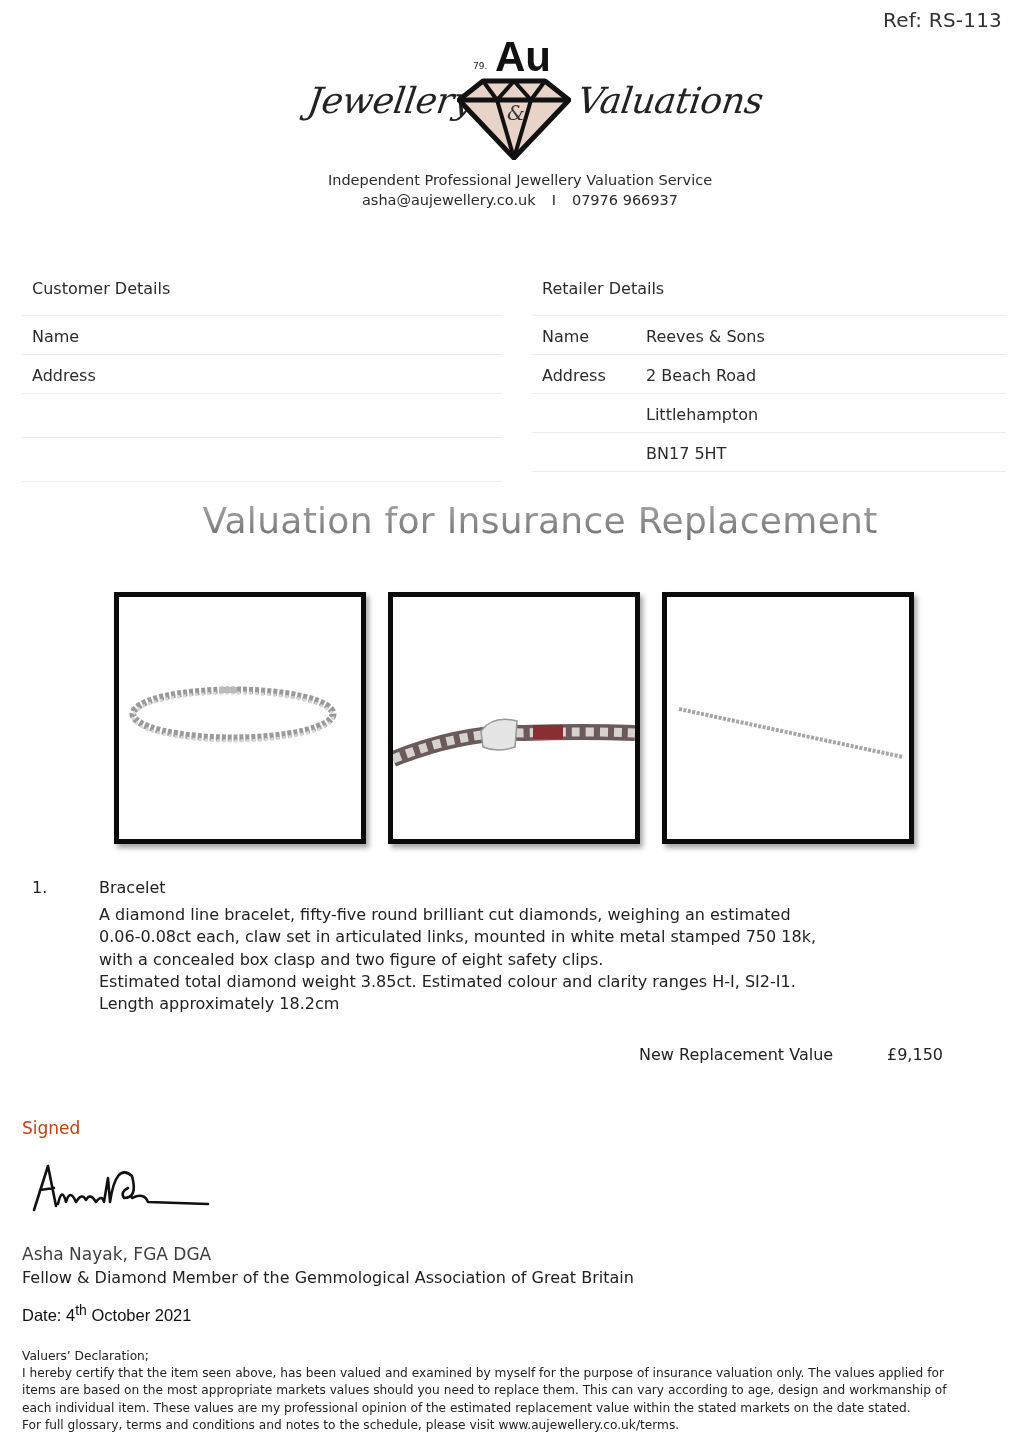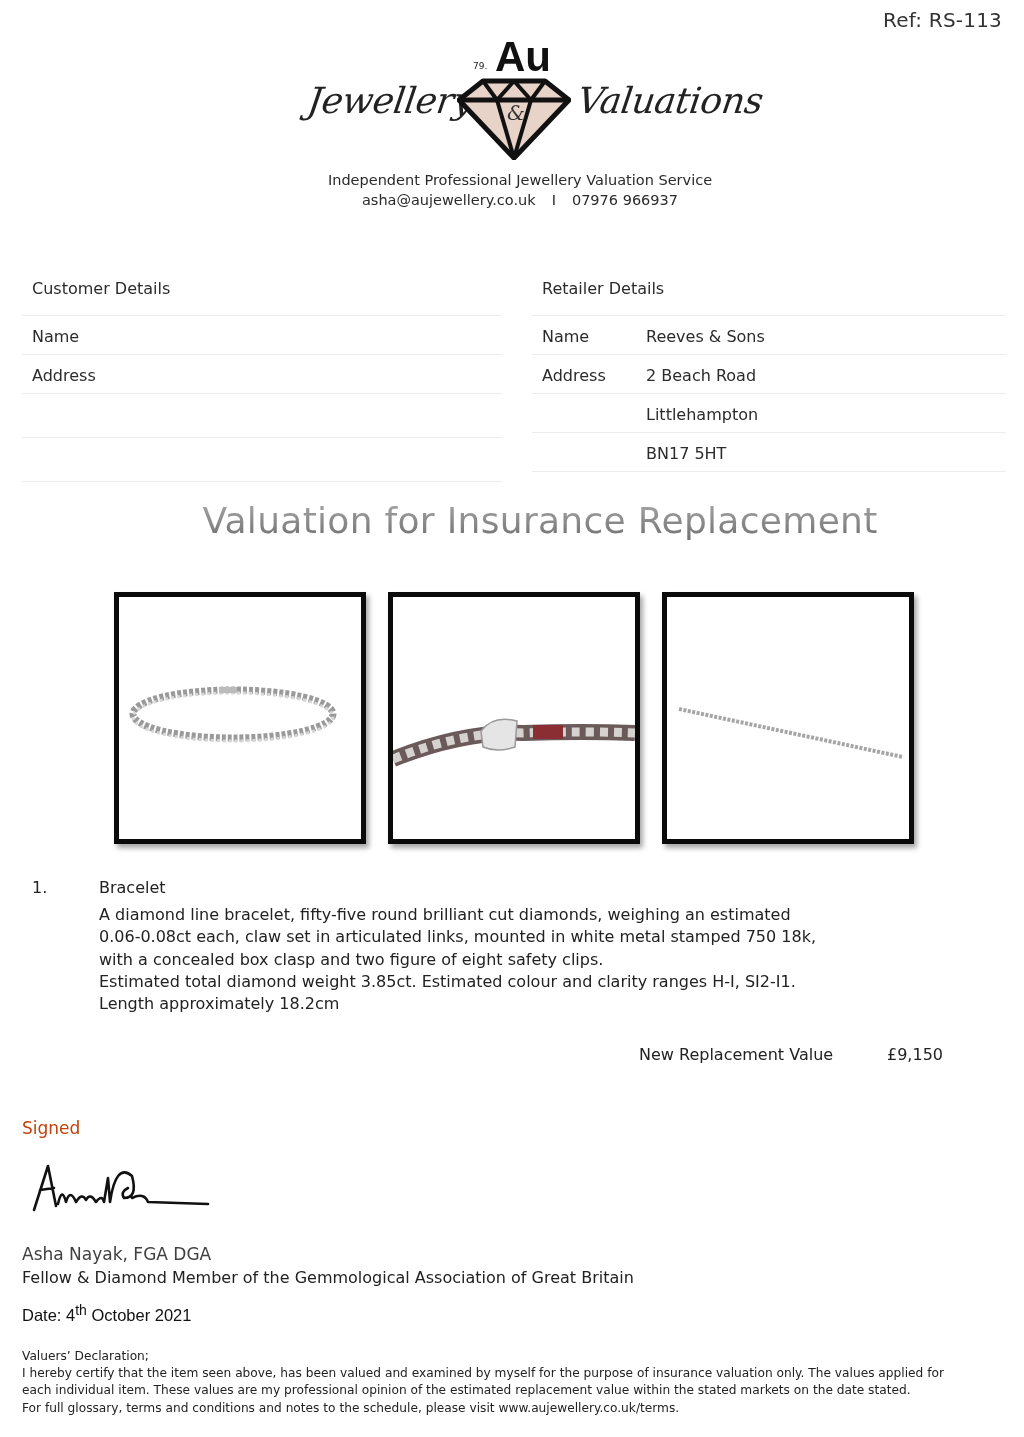--- a/index.html
+++ b/index.html
@@ -171,15 +171,16 @@
 <svg class="abs signature" viewBox="0 0 190 58">
   <path d="M6,52 L20,8 L28,48 M12,32 L26,30 M30,46 Q34,28 38,44 Q42,30 48,44 Q54,34 58,42 Q62,34 68,44 Q74,36 76,44 L80,20 L82,44 Q88,4 104,18 Q110,40 96,40 Q92,34 100,30 M104,40 Q116,34 120,44 L180,46" fill="none" stroke="#111" stroke-width="2.6" stroke-linecap="round" stroke-linejoin="round"></path>
 </svg>
 <div class="abs signer-name">Asha Nayak, FGA DGA</div>
 <div class="abs signer-title">Fellow &amp; Diamond Member of the Gemmological Association of Great Britain</div>
 <div class="abs date"><span>Date: 4</span><sup>th</sup><span> October 2021</span></div>
 
 <div class="abs decl">
   <div>Valuers’ Declaration;</div>
   <div>I hereby certify that the item seen above, has been valued and examined by myself for the purpose of insurance valuation only. The values applied for</div>
+  <div>items are based on the most appropriate markets values should you need to replace them. This can vary according to age, design and workmanship of</div>
   <div>each individual item. These values are my professional opinion of the estimated replacement value within the stated markets on the date stated.</div>
   <div>For full glossary, terms and conditions and notes to the schedule, please visit www.aujewellery.co.uk/terms.</div>
 </div>
 
 </body></html>

